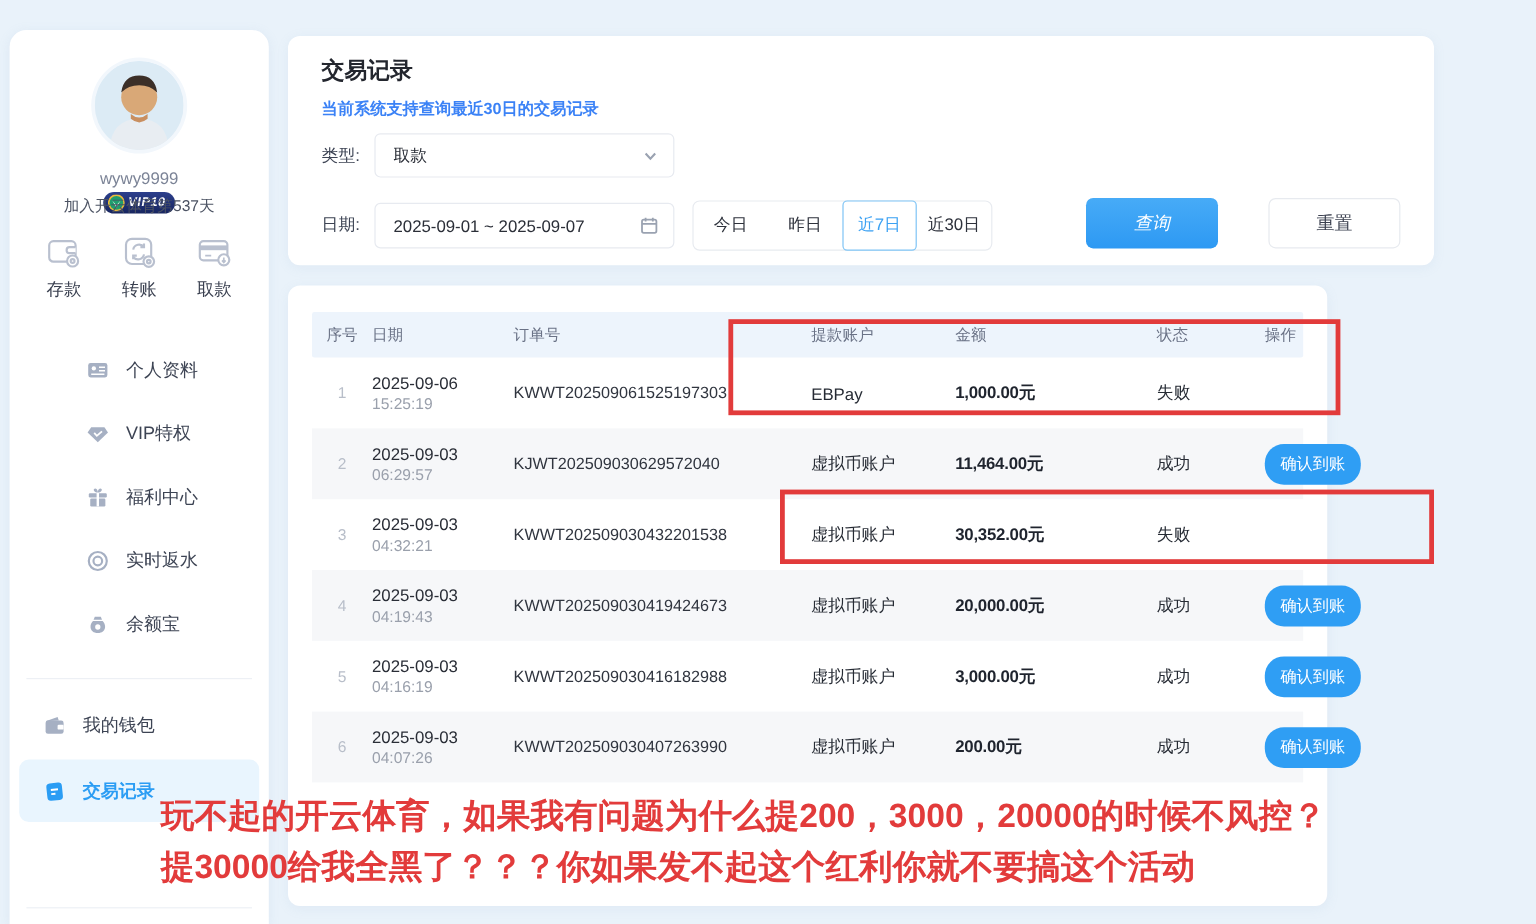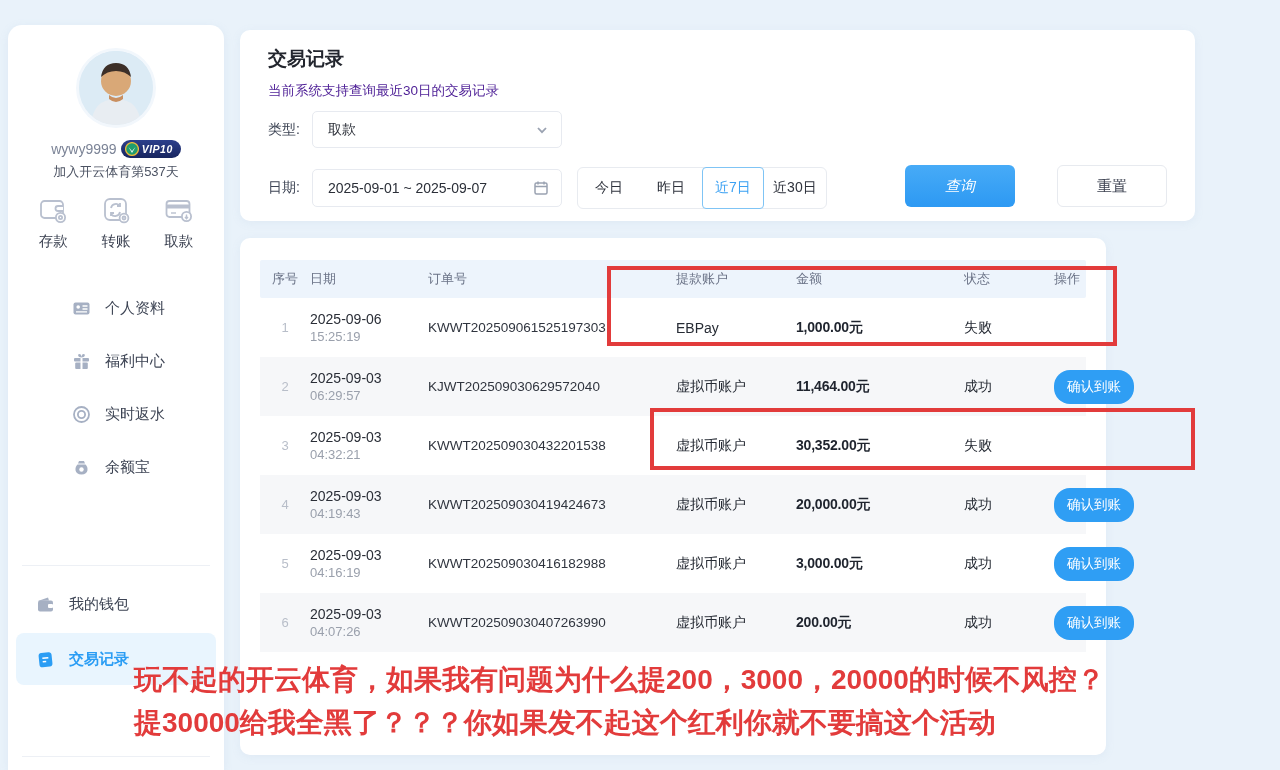--- a/index.html
+++ b/index.html
@@ -2,21 +2,21 @@
 <html><head>
 <meta charset="utf-8">
 <style>
   * { margin:0; padding:0; box-sizing:border-box; }
   html,body { width:1280px; height:770px; }
   body { font-family:"Liberation Sans", sans-serif; background:#e9f2fa; position:relative; overflow:hidden; color:#2b2f38; }
 
   
   .sidebar { position:absolute; left:8px; top:25px; width:216px; height:745px; background:#fff; border-radius:14px 14px 0 0; box-shadow:0 2px 10px rgba(140,165,200,.12); }
   .avatar { position:absolute; left:71px; top:26px; width:74px; height:74px; border-radius:50%; overflow:hidden; background:linear-gradient(180deg,#cfe4f4 0%,#e9f2f8 60%,#f4f7fa 100%); box-shadow:0 0 0 3px #f2f7fc; }
-  .user-row { position:absolute; left:0; top:115px; width:100%; display:flex; align-items:center; justify-content:center; gap:4px; }
+  .user-row { position:absolute; left:0; top:115px; width:100%; display:flex; align-items:center; justify-content:center; gap:4px;flex-direction:column; }
   .username { font-size:14px; color:#7b8396; }
   .vip-badge { display:inline-flex; align-items:center; gap:3px; background:linear-gradient(180deg,#2c3f8c,#17255f); border-radius:9px; padding:2px 8px 2px 4px; color:#fff; font-size:10.5px; font-weight:bold; font-style:italic; letter-spacing:.5px; }
   .join-text { position:absolute; left:0; top:138px; width:100%; text-align:center; font-size:13px; color:#4c5363; }
   .quick-actions { position:absolute; left:0; top:168px; width:100%; display:flex; justify-content:space-around; padding:0 14px; }
   .qa { display:flex; flex-direction:column; align-items:center; cursor:pointer; }
   .qa-label { margin-top:5px; font-size:14.5px; color:#3a4050; }
   .nav { position:absolute; left:0; width:100%; padding:0 8px; }
   .nav-top { top:257px;padding-left:44px; }
   .nav-bottom { top:553px; }
   .nav-item { height:52px; margin-bottom:1px; display:flex; align-items:center; padding-left:20px; gap:14px; border-radius:8px; cursor:pointer; }
@@ -24,21 +24,21 @@
   .nav-item .label { font-size:15px; color:#3d4454; }
   .nav-item.active { background:#e9f5fe; }
   .nav-item.active .label { color:#2b9df4; font-weight:bold; }
   .sb-divider { position:absolute; left:14px; right:14px; height:1px; background:#edf0f5; }
   .sb-divider.d1 { top:540px; }
   .sb-divider.d2 { top:731px; }
 
   
   .filter-card { position:absolute; left:240px; top:30px; width:955px; height:191px; background:#fff; border-radius:10px; box-shadow:0 2px 10px rgba(140,165,200,.10); }
   .page-title { position:absolute; left:28px; top:16px; font-size:19px; font-weight:bold; color:#23262e; }
-  .page-subtitle { position:absolute; left:28px; top:52px; font-size:13.5px; color:#4c1d95; }
+  .page-subtitle { position:absolute; left:28px; top:52px; font-size:13.5px; color:#3b82f6;font-weight:bold; }
   .f-label { font-size:14px; color:#3d4454; margin-right:12px; }
   .row-type { position:absolute; left:28px; top:81px; display:flex; align-items:center; }
   .row-date { position:absolute; left:28px; top:137px; display:flex; align-items:center; }
   .select-box, .date-box { width:250px; height:37px; border:1px solid #e7eaf0; border-radius:5px; display:flex; align-items:center; padding:0 12px 0 15px; background:#fff; cursor:pointer; }
   .date-box { height:38px; }
   .select-box .val, .date-box .val { flex:1; font-size:14px; color:#2b2f38; }
   .quick-group { display:flex; margin-left:15px; border:1px solid #e8ebf0; border-radius:6px; background:#fff; height:42px; align-items:stretch; overflow:visible; }
   .qr { width:62px; display:flex; align-items:center; justify-content:center; font-size:14px; color:#2e323c; cursor:pointer; border-radius:4px; }
   .qr.active { border:1px solid #7fc4f5; color:#3ba1f3; margin:-1px 0; background:#fff; }
   .btn { position:absolute; top:135px; width:110px; height:42px; border-radius:6px; font-size:15px; cursor:pointer; border:none; font-family:inherit; }
@@ -132,20 +132,27 @@
     <div class="nav-item">
       <svg class="icon" width="19" height="19" viewBox="0 0 19 19" fill="none" stroke="#a6b0c3" stroke-width="1.7">
         <rect x="1.5" y="3.5" width="16" height="12" rx="2" fill="#a6b0c3" stroke="none"></rect>
         <circle cx="6.2" cy="8" r="1.8" fill="#fff" stroke="none"></circle>
         <path d="M10.5 7 h5 M10.5 10 h5 M4 12.8 h11" stroke="#fff" stroke-width="1.3"></path>
       </svg>
       <span class="label">个人资料</span>
     </div>
     <div class="nav-item">
       <svg class="icon" width="19" height="19" viewBox="0 0 19 19">
+        <path d="M4 4 h11 l3 4.5 L9.5 16.5 L1 8.5 Z" fill="#a6b0c3"></path>
+        <path d="M6.5 8.8 l2.2 2.4 L13 7.5" stroke="#fff" stroke-width="1.5" fill="none"></path>
+      </svg>
+      <span class="label">VIP特权</span>
+    </div>
+    <div class="nav-item">
+      <svg class="icon" width="19" height="19" viewBox="0 0 19 19">
         <rect x="2" y="6" width="15" height="3.5" rx="1" fill="#a6b0c3"></rect>
         <rect x="3.2" y="10.5" width="12.6" height="6.5" rx="1" fill="#a6b0c3"></rect>
         <rect x="8.5" y="5" width="2" height="12" fill="#fff"></rect>
         <path d="M9.5 5.5 C6 5.5 5 2 7.5 2 C9 2 9.5 4 9.5 5.5 C9.5 4 10 2 11.5 2 C14 2 13 5.5 9.5 5.5 Z" fill="#a6b0c3"></path>
       </svg>
       <span class="label">福利中心</span>
     </div>
     <div class="nav-item">
       <svg class="icon" width="19" height="19" viewBox="0 0 19 19" fill="none" stroke="#a6b0c3">
         <circle cx="9.5" cy="9.5" r="7.5" stroke-width="1.8"></circle>

